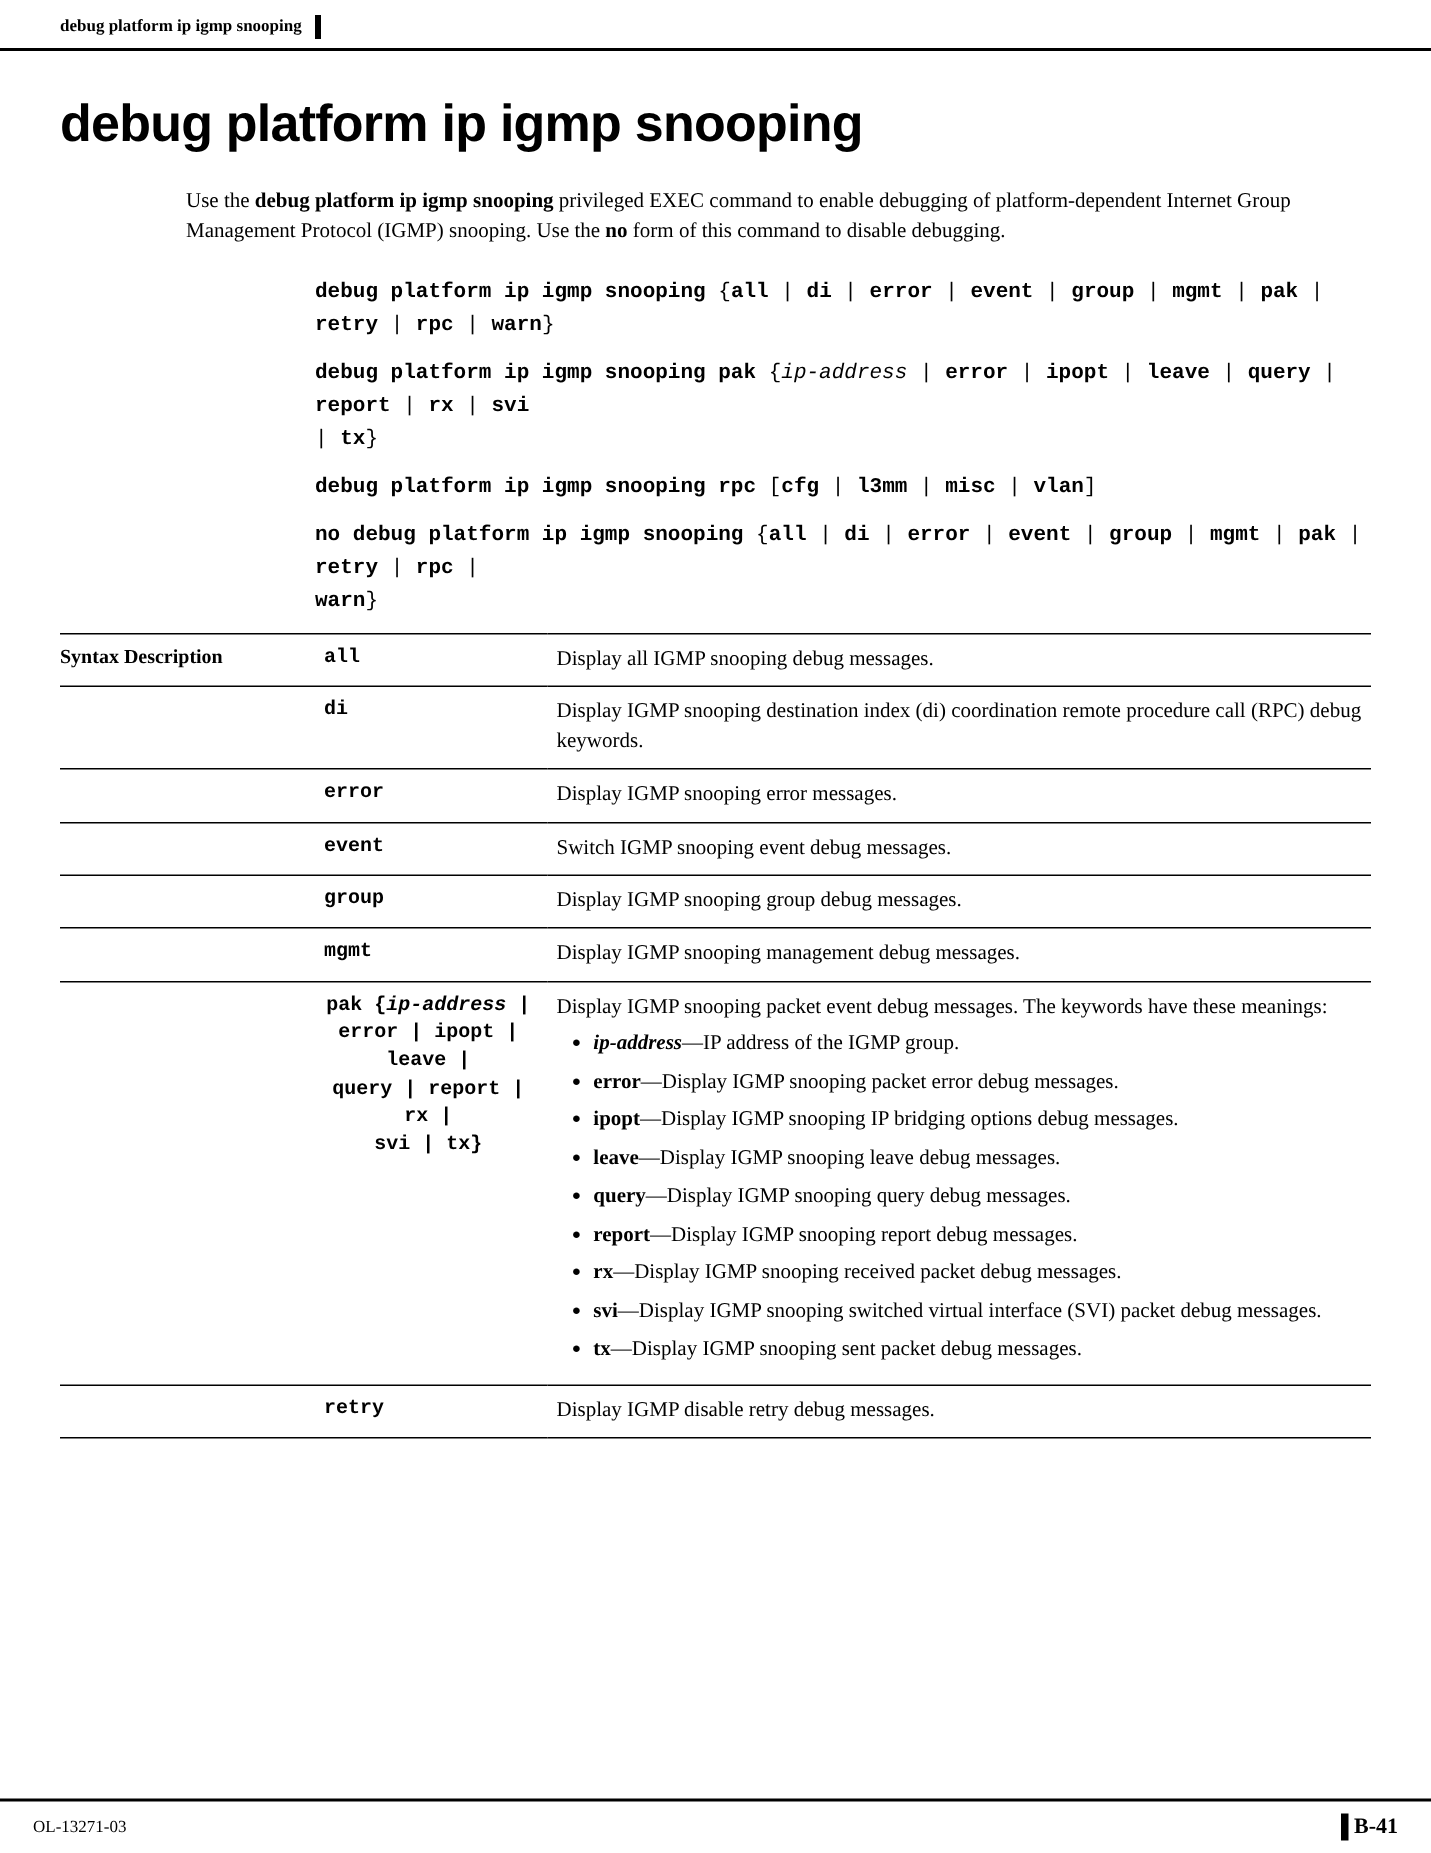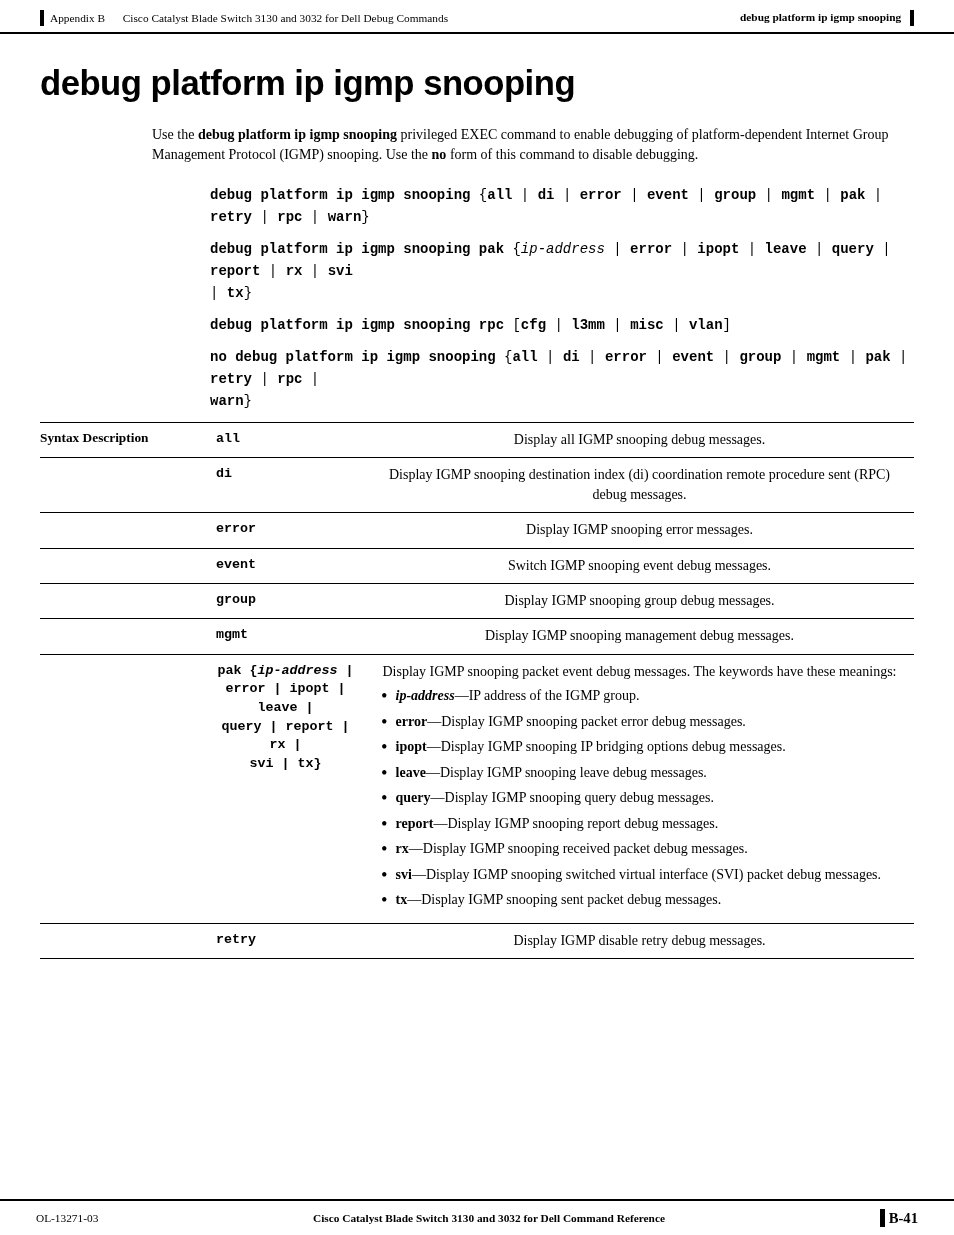--- a/index.html
+++ b/index.html
@@ -55,21 +55,21 @@
     .page-title {
       font-size: 26pt;
       font-weight: bold;
       font-family: Arial, sans-serif;
       margin-bottom: 22px;
       letter-spacing: -0.5px;
     }
 
     
     .intro {
-      margin-left: 112px;
+      margin-left: 84px;
       margin-bottom: 18px;
       font-size: 10.5pt;
       line-height: 1.45;
     }
 
     
     .command-block {
       margin-left: 170px;
       margin-bottom: 10px;
       font-weight: bold;
@@ -115,21 +115,20 @@
       font-family: Courier New, Courier, monospace;
       font-size: 10pt;
       line-height: 1.4;
     }
 
     .syntax-desc-cell {
       vertical-align: top;
       padding: 7px 6px 7px 6px;
       font-size: 10.5pt;
       line-height: 1.45;
-      text-align: center;
     }
 
     
     .bullet-list {
       list-style: none;
       padding: 4px 0 0 10px;
     }
     .bullet-list li {
       display: flex;
       align-items: flex-start;
@@ -143,21 +142,21 @@
       flex-shrink: 0;
     }
 
     
     .page-footer {
       position: absolute;
       bottom: 0;
       left: 0;
       right: 0;
       border-top: 2px solid #000;
-      padding: 8px 36px;
+      padding: 8px 22px;
       display: flex;
       justify-content: space-between;
       align-items: center;
       font-size: 8.5pt;
     }
     .footer-center {
       font-weight: bold;
       font-size: 8.5pt;
       text-align: center;
       flex: 1;
@@ -173,26 +172,20 @@
       width: 5px;
       height: 18px;
       background: #000;
       display: inline-block;
     }
   </style>
 </head>
 <body>
 
 <div class="page-header">
-  <div class="header-left">
-    <span class="bar"></span>
-    <span>Appendix B</span>
-    &nbsp;&nbsp;
-    <span>Cisco Catalyst Blade Switch 3130 and 3032 for Dell Debug Commands</span>
-  </div>
   <div class="header-right">
     <span>debug platform ip igmp snooping</span>
     <span class="bar"></span>
   </div>
 </div>
 
 <div class="content">
 
   <h1 class="page-title">debug platform ip igmp snooping</h1>
 
@@ -223,21 +216,21 @@
 
       <tbody>
           <tr>
         <td class="syntax-label-cell">Syntax Description</td>
         <td class="syntax-term-cell"><strong>all</strong></td>
         <td class="syntax-desc-cell">Display all IGMP snooping debug messages.</td>
       </tr>
       <tr>
         <td class="syntax-label-cell"></td>
         <td class="syntax-term-cell"><strong>di</strong></td>
-        <td class="syntax-desc-cell">Display IGMP snooping destination index (di) coordination remote procedure sent (RPC) debug messages.</td>
+        <td class="syntax-desc-cell">Display IGMP snooping destination index (di) coordination remote procedure call (RPC) debug keywords.</td>
       </tr>
       <tr>
         <td class="syntax-label-cell"></td>
         <td class="syntax-term-cell"><strong>error</strong></td>
         <td class="syntax-desc-cell">Display IGMP snooping error messages.</td>
       </tr>
       <tr>
         <td class="syntax-label-cell"></td>
         <td class="syntax-term-cell"><strong>event</strong></td>
         <td class="syntax-desc-cell">Switch IGMP snooping event debug messages.</td>
@@ -308,18 +301,17 @@
         <td class="syntax-desc-cell">Display IGMP disable retry debug messages.</td>
       </tr>
     </tbody>
       </table>
   </div>
 
 </div>
 
 <div class="page-footer">
   <span>OL-13271-03</span>
-  <span class="footer-center">Cisco Catalyst Blade Switch 3130 and 3032 for Dell Command Reference</span>
   <div class="footer-right">
     <span class="bar"></span>
     <span>B-41</span>
   </div>
 </div>
 
 </body></html>

